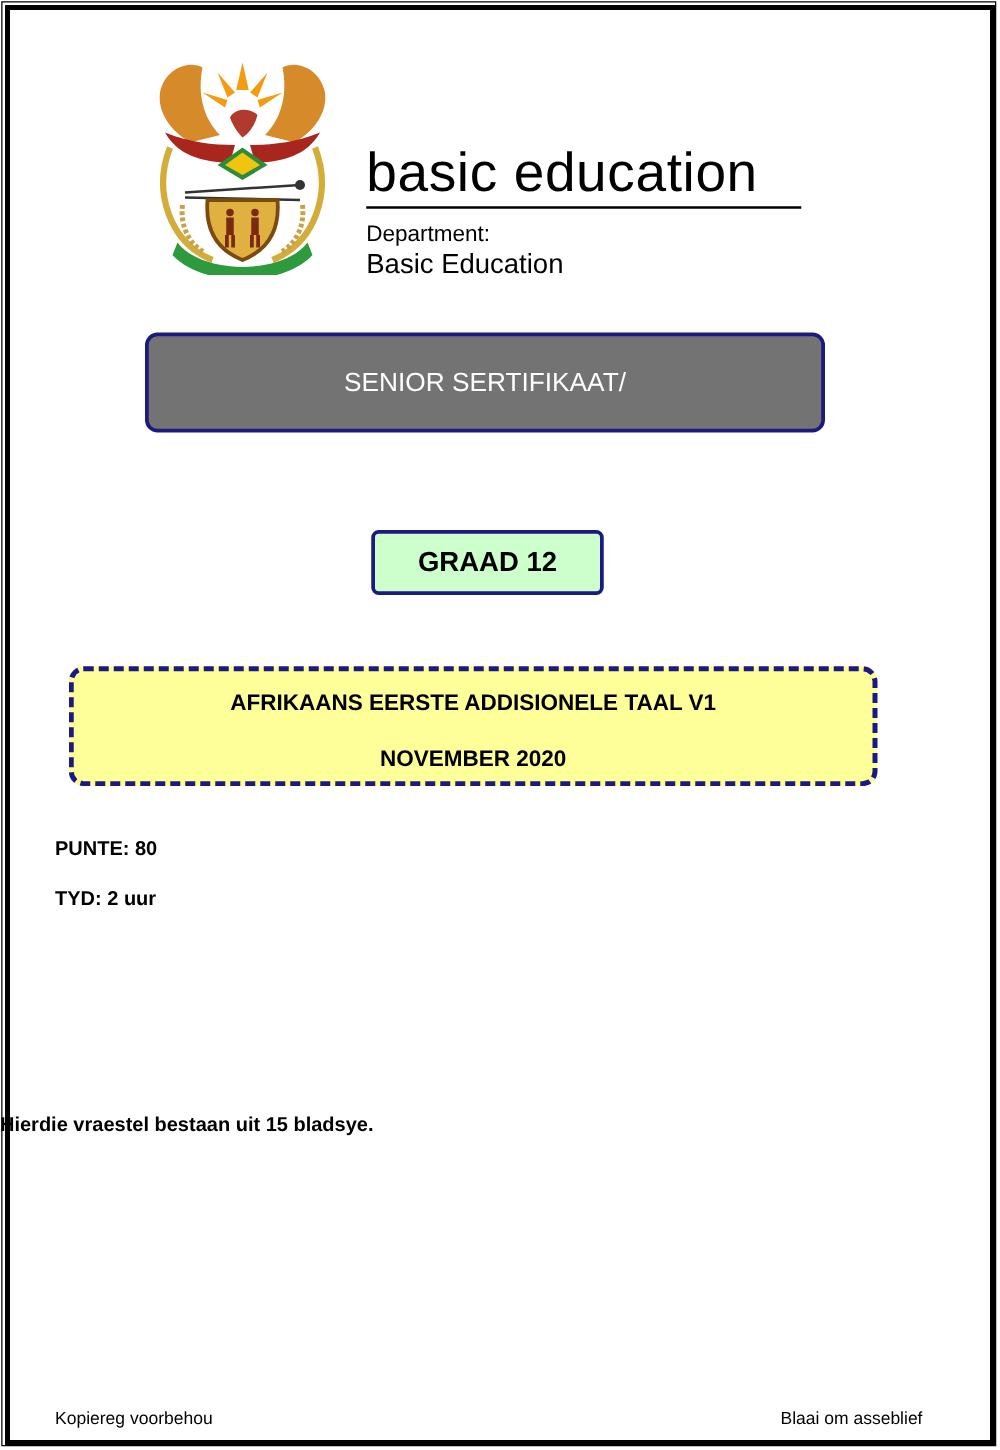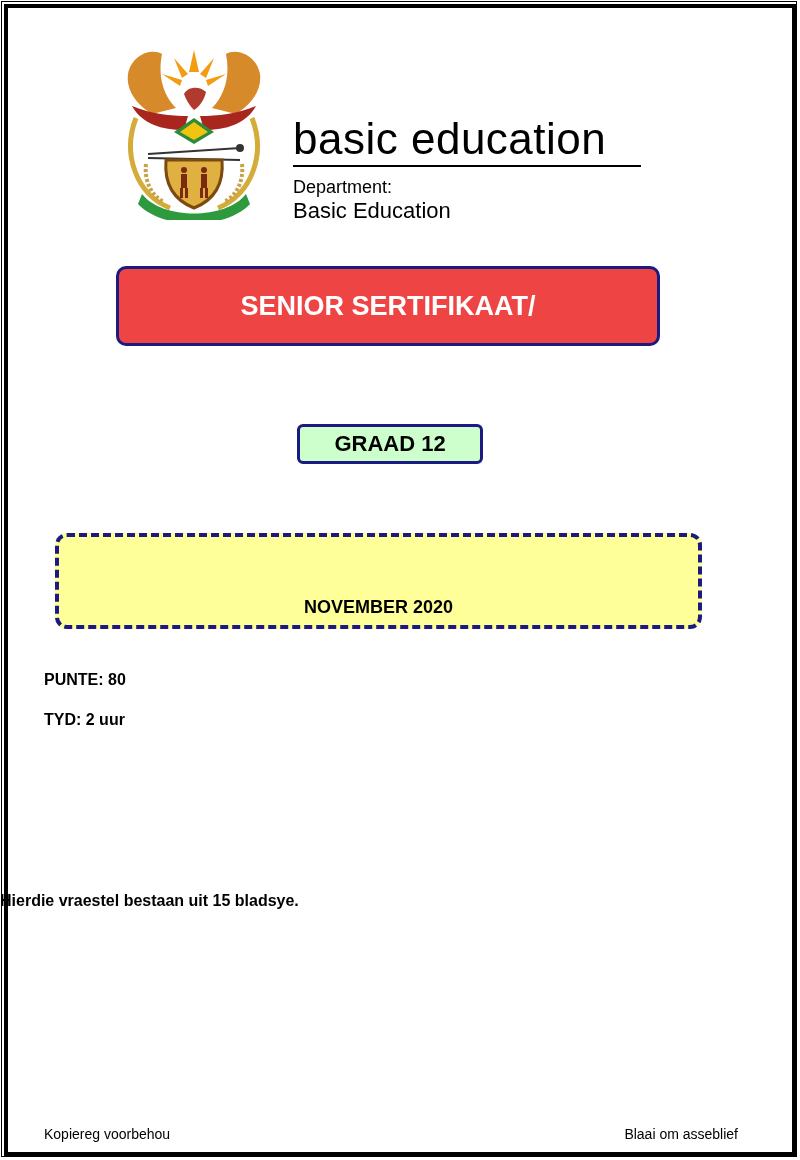--- a/index.html
+++ b/index.html
@@ -6,22 +6,22 @@
     body { width: 800px; height: 1160px; position: relative; overflow: hidden; font-family: "Liberation Sans", sans-serif; color: #000; }
     .frame-outer { position: absolute; left: 1px; top: 1px; width: 796px; height: 1156px; border: 1px solid #000; box-sizing: border-box; }
     .frame-inner { position: absolute; left: 4px; top: 4px; width: 792px; height: 1152px; border: 4px solid #000; box-sizing: border-box; }
     .crest { position: absolute; left: 122px; top: 44px; width: 144px; height: 176px; }
     .brand { position: absolute; left: 293px; top: 76px; width: 350px; margin-top: 39px; }
     .brand-title { font-size: 44px; font-weight: normal; letter-spacing: 0.5px; line-height: 48px; margin: 0; }
     .brand-rule { border-top: 2px solid #000; margin-top: 2px; width: 348px; }
     .brand-dept { font-size: 18px; line-height: 24px; margin-top: 8px; }
     .brand-basic { font-size: 22px; line-height: 24px; }
     .brand-country { font-size: 22px; font-weight: bold; line-height: 26px; }
-    .cert-box { position: absolute; left: 116px; top: 266px; width: 544px; height: 80px; background: #ef4444; border: 3px solid #1a1a80; border-radius: 10px; box-sizing: border-box; display: flex; flex-direction: column; align-items: center; justify-content: center; color: #fff; font-weight: bold; font-size: 27px; line-height: 27px; }
-    .grade-box { position: absolute; left: 297px; top: 424px; width: 186px; height: 40px; background: #ccffcc; border: 3px solid #1a1a80; border-radius: 6px; box-sizing: border-box; display: flex; align-items: center; justify-content: center; font-weight: bold; font-size: 22px; }
+    .cert-box { position: absolute; left: 116px; top: 266px; width: 544px; height: 80px; background: #737373; border: 3px solid #1a1a80; border-radius: 10px; box-sizing: border-box; display: flex; flex-direction: column; align-items: center; justify-content: center; color: #fff; font-weight: normal; font-size: 21px; line-height: 27px; }
+    .grade-box { position: absolute; left: 297px; top: 424px; width: 186px; height: 52px; background: #ccffcc; border: 3px solid #1a1a80; border-radius: 6px; box-sizing: border-box; display: flex; align-items: center; justify-content: center; font-weight: bold; font-size: 22px; }
     .subject-box { position: absolute; left: 55px; top: 533px; width: 647px; height: 96px; background: #ffff99; border: 4px dashed #1a1a80; border-radius: 12px; box-sizing: border-box; font-weight: bold; font-size: 18px; text-align: center; }
     .subject-line1 { position: absolute; left: 0; right: 0; top: 15px; }
     .subject-line2 { position: absolute; left: 0; right: 0; top: 60px; }
     .meta { position: absolute; left: 44px; font-weight: bold; font-size: 16px; }
     .meta-marks { top: 671px; }
     .meta-time { top: 711px; }
     .pages-note { position: absolute; left: 0; right: 0; top: 892px; font-weight: bold; font-size: 16px; }
     .footer-left { position: absolute; left: 44px; top: 1126px; font-size: 14px; }
     .footer-right { position: absolute; right: 62px; top: 1126px; font-size: 14px; }
   </style>
@@ -87,20 +87,21 @@
 
 <div class="cert-box">
   <div>SENIOR SERTIFIKAAT/</div>
 </div>
 
 <div class="grade-box">
   <span>GRAAD 12</span>
 </div>
 
 <div class="subject-box">
+  <div class="subject-line1">AFRIKAANS EERSTE ADDISIONELE TAAL V1</div>
   <div class="subject-line2">NOVEMBER 2020</div>
 </div>
 
 <div class="meta meta-marks">PUNTE:  80</div>
 <div class="meta meta-time">TYD:  2 uur</div>
 
 <div class="pages-note">Hierdie vraestel bestaan uit 15 bladsye.</div>
 
 <div class="footer-left">Kopiereg voorbehou</div>
 <div class="footer-right">Blaai om asseblief</div>

